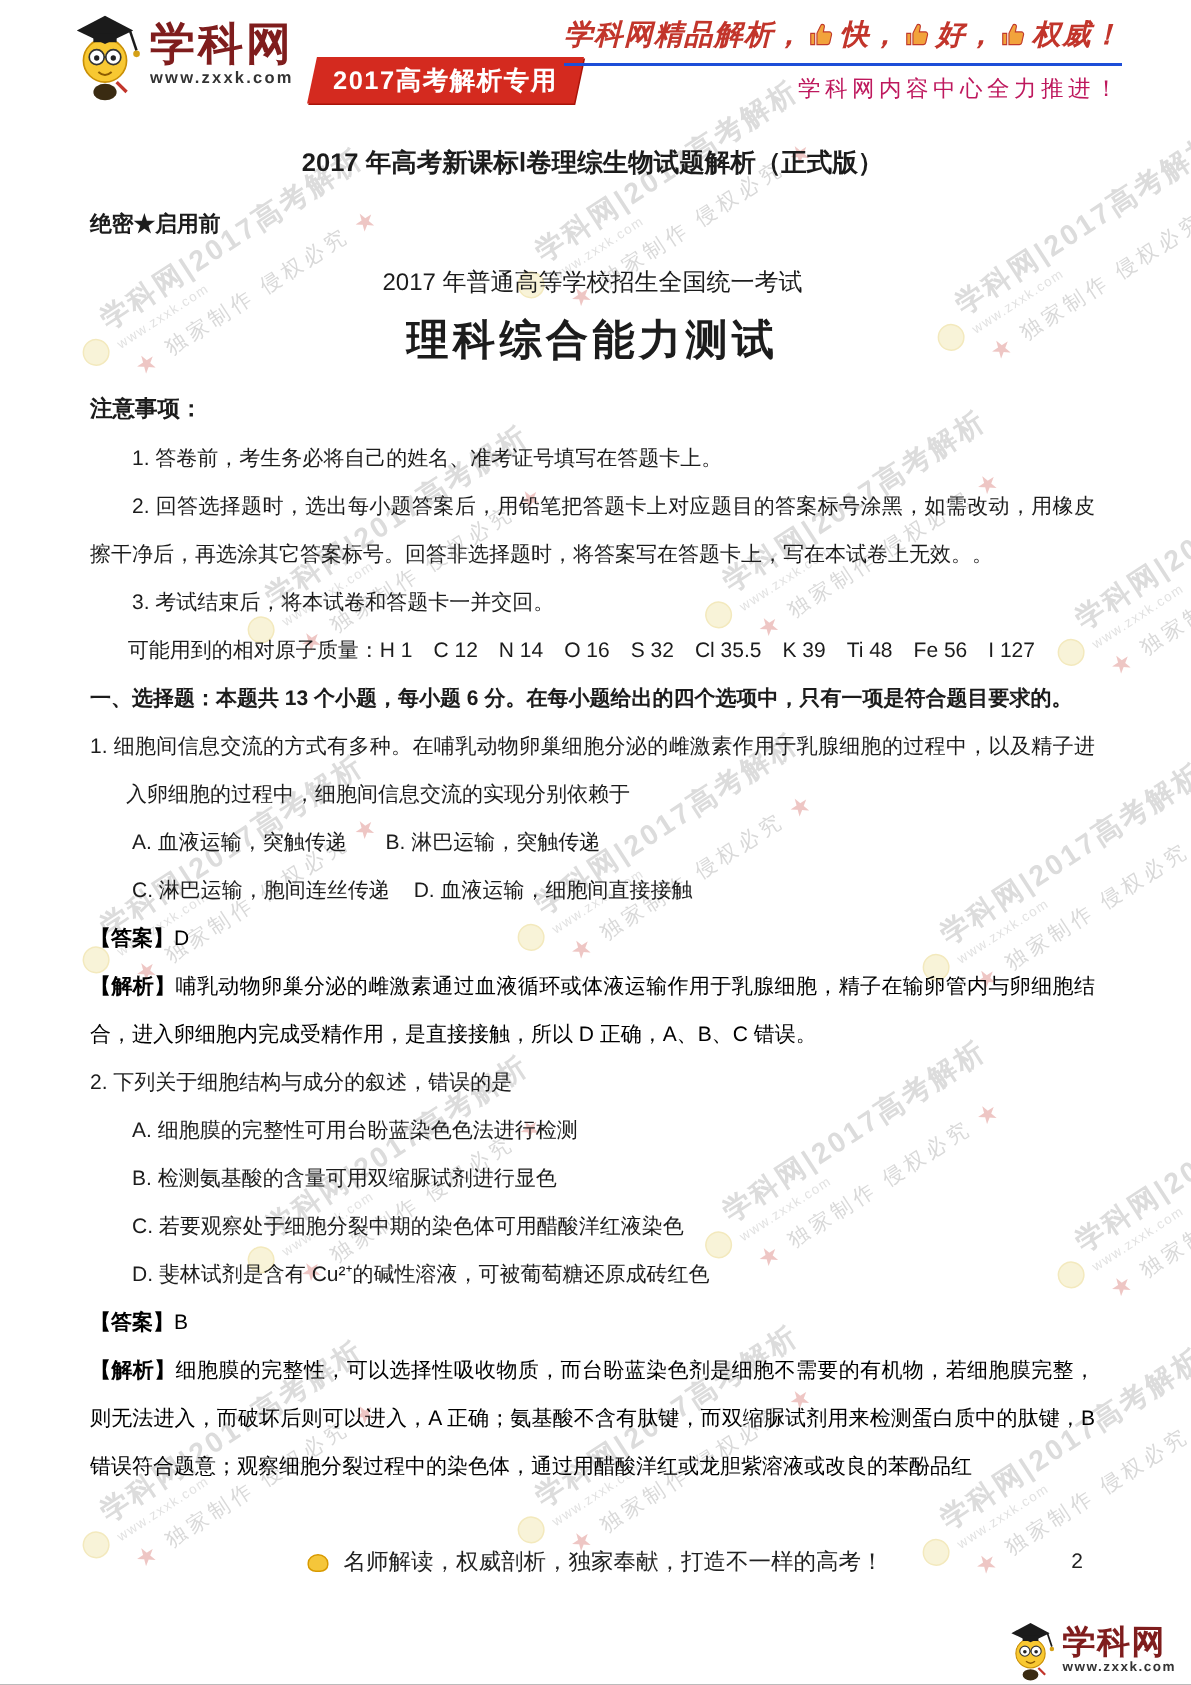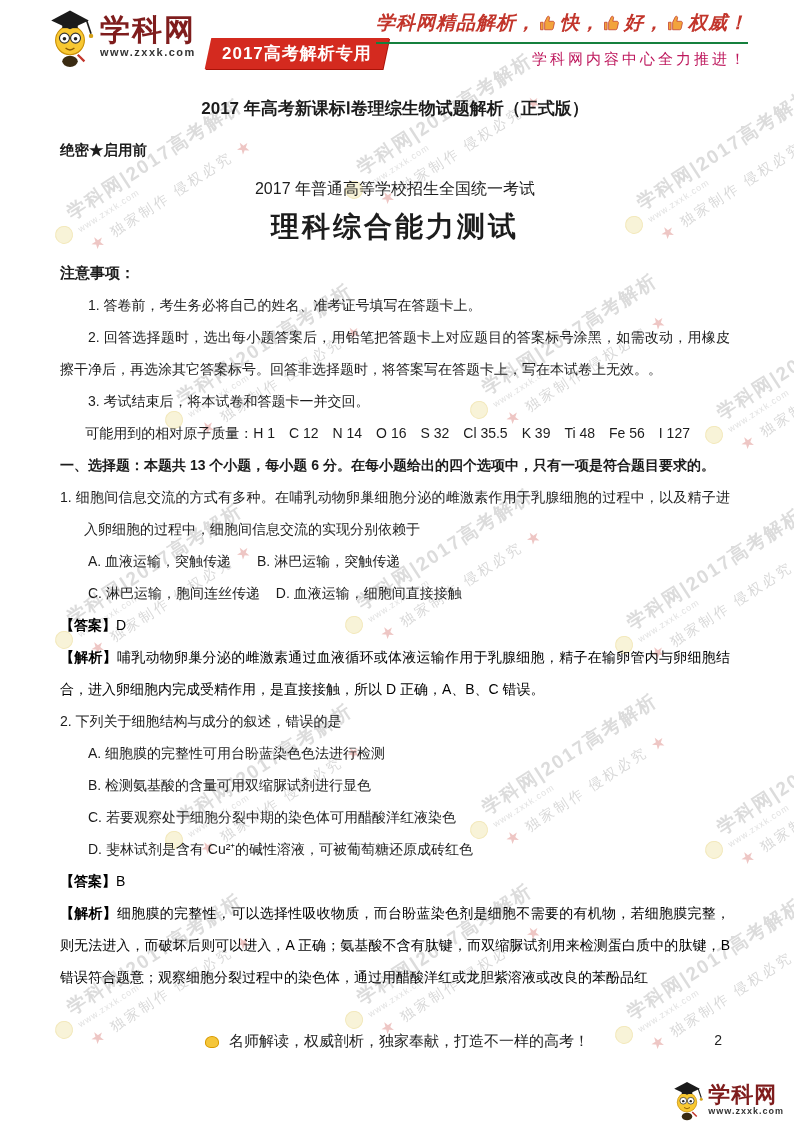--- a/index.html
+++ b/index.html
@@ -25,21 +25,21 @@
   .logo-block { margin-left:4px; margin-top:8px; }
   .logo-name { font-size:30px; font-weight:bold; color:#7f1d1d; letter-spacing:2px; line-height:32px; }
   .logo-url { font-size:11px; font-weight:bold; color:#333; letter-spacing:1.5px; }
   .banner { margin-left:12px; margin-top:32px; background:#d42a1f;
     transform:skewX(-12deg); padding:4px 14px; box-shadow:1px 1px 0 #a91309; }
   .banner span { display:inline-block; transform:skewX(12deg);
     color:#fff; font-weight:bold; font-size:17px; letter-spacing:1px; }
   .slogan { position:absolute; right:46px; top:10px; text-align:right; }
   .slogan-line1 { display:flex; align-items:center; gap:3px; justify-content:flex-end;
     color:#c2352b; font-weight:bold; font-style:italic; font-size:19px;
-    letter-spacing:1px; border-bottom:2px solid #15803d; padding-bottom:6px; }
+    letter-spacing:1px; border-bottom:2px solid #1d4ed8; padding-bottom:6px; }
   .thumb { width:18px; height:18px; }
   .slogan-line2 { margin-top:6px; color:#be185d; font-size:15px; letter-spacing:3px; font-weight:500; }
   
   .content { position:absolute; left:60px; right:64px; top:88px; z-index:1;
     font-size:14px; line-height:32px; }
   .doc-title { text-align:center; font-size:17px; font-weight:bold; line-height:26px; margin-top:8px; }
   .classification { font-weight:bold; font-size:14.5px; margin-top:17px; line-height:22px; }
   .exam-title { text-align:center; font-size:16px; font-weight:500; margin-top:15px; line-height:26px; }
   .subject-title { text-align:center; font-size:28px; font-weight:600; letter-spacing:3px;
     margin-top:6px; line-height:38px; }

